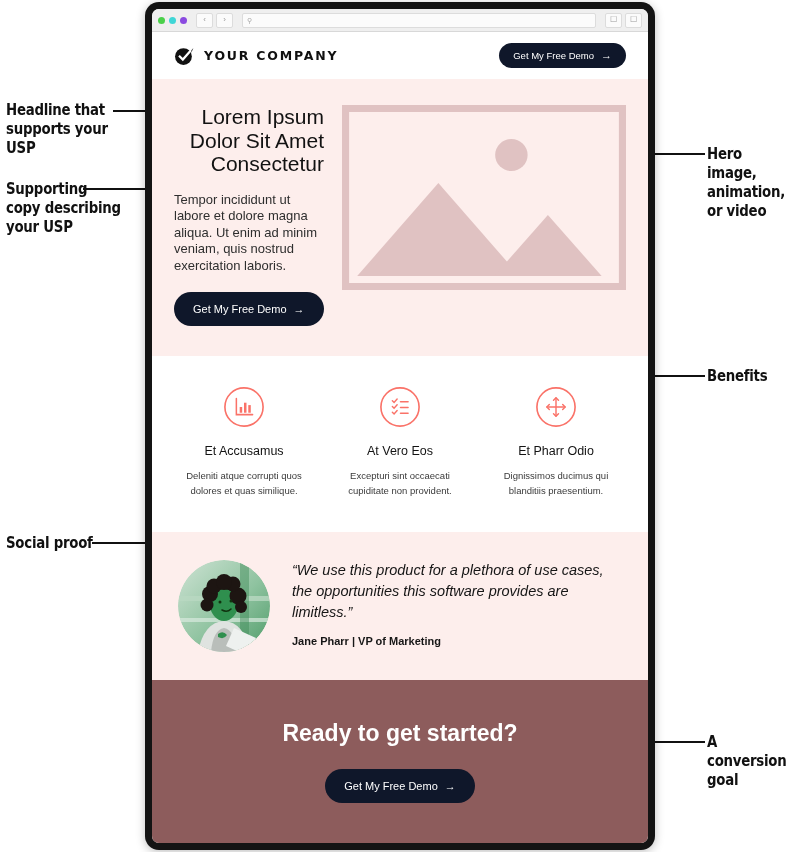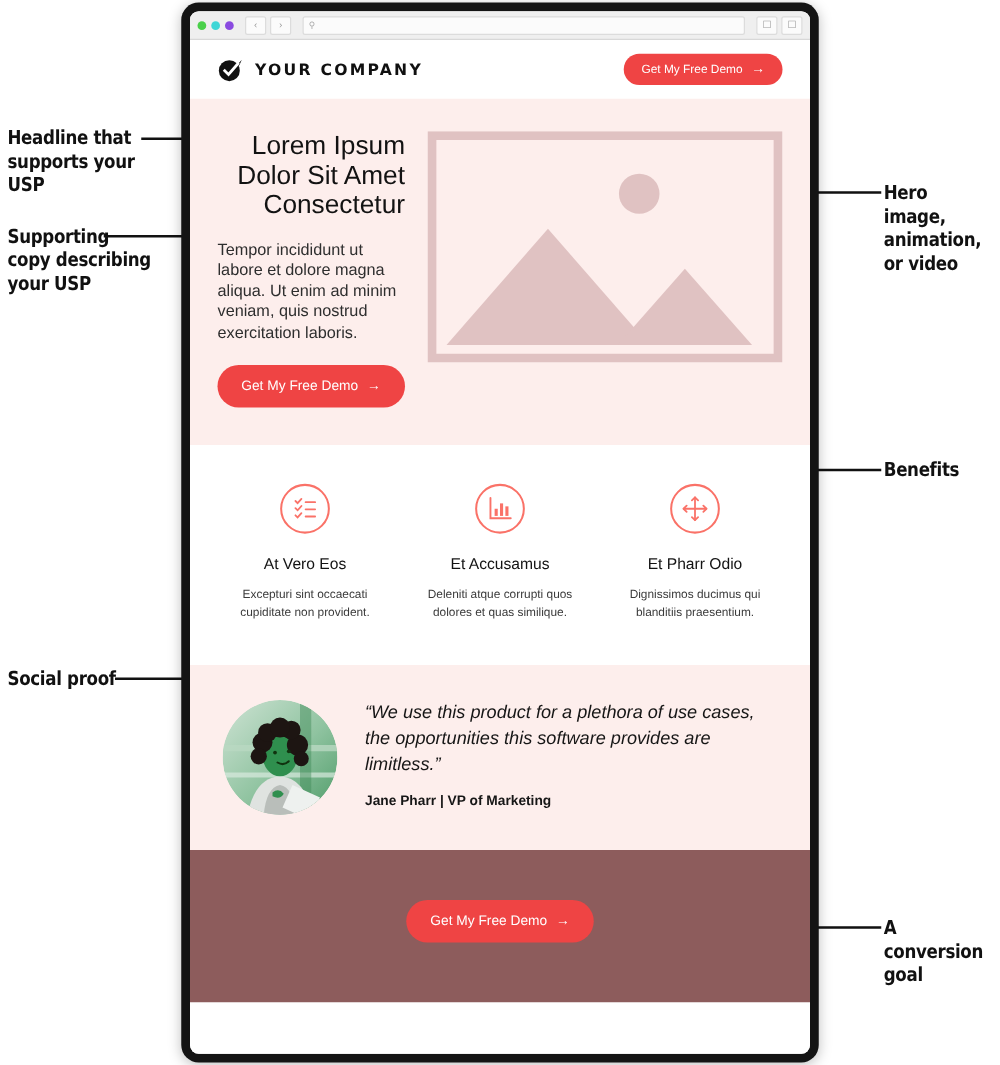--- a/index.html
+++ b/index.html
@@ -118,21 +118,21 @@
     font-family: "DejaVu Sans", sans-serif;
     font-weight: 700;
     font-size: 12.5px;
     letter-spacing: 1.8px;
     color: #101010;
   }
   .logo-mark { width: 21px; height: 21px; flex: none; display:block; }
 
   .btn {
     display: inline-flex; align-items: center; gap: 7px;
-    background: #ef4444;
+    background: #0f172a;
     color: #ffffff;
     border: none;
     border-radius: 999px;
     font-family: "Liberation Sans", sans-serif;
     cursor: pointer;
     white-space: nowrap;
   }
   .btn-sm { font-size: 9.5px; padding: 7px 14px; }
   .btn-md { font-size: 11px; padding: 11px 19px; }
   .btn .arr { font-size: 11px; line-height: 1; }
@@ -338,49 +338,49 @@
             <rect x="0" y="0" width="280" height="185" fill="#e0c2c2"></rect>
             <rect x="7" y="7" width="266" height="171" fill="#fdeeec"></rect>
             <circle cx="167" cy="50" r="16" fill="#e0c2c2"></circle>
             <path d="M15 171 L95 78 L175 171 Z" fill="#e0c2c2"></path>
             <path d="M150 171 L203 110 L256 171 Z" fill="#e0c2c2"></path>
           </svg>
         </div>
       </div>
 
       <div class="benefits">
+
+        <div class="benefit">
+          <svg class="benefit-icon" viewBox="0 0 44 44">
+            <circle cx="22" cy="22" r="20" fill="none" stroke="#fa7268" stroke-width="1.7"></circle>
+            <path d="M14 13 v17 h17" stroke="#fa7268" stroke-width="1.6" fill="none" stroke-linecap="round"></path>
+            <g fill="#fa7268">
+              <rect x="17.5" y="22" width="2.6" height="6"></rect>
+              <rect x="22" y="17.5" width="2.6" height="10.5"></rect>
+              <rect x="26.5" y="20" width="2.6" height="8"></rect>
+            </g>
+          </svg>
+          <div class="benefit-title">Et Accusamus</div>
+          <p class="benefit-desc">Deleniti atque corrupti quos dolores et quas similique.</p>
+        </div>
 
         <div class="benefit">
           <svg class="benefit-icon" viewBox="0 0 44 44">
             <circle cx="22" cy="22" r="20" fill="none" stroke="#fa7268" stroke-width="1.7"></circle>
             <g stroke="#fa7268" stroke-width="1.5" fill="none" stroke-linecap="round">
               <path d="M14 15.5 l1.8 1.8 l3.2 -3.6"></path>
               <path d="M14 21.5 l1.8 1.8 l3.2 -3.6"></path>
               <path d="M14 27.5 l1.8 1.8 l3.2 -3.6"></path>
               <path d="M22.5 16.5 h8"></path>
               <path d="M22.5 22.5 h8"></path>
               <path d="M22.5 28.5 h8"></path>
             </g>
           </svg>
           <div class="benefit-title">At Vero Eos</div>
           <p class="benefit-desc">Excepturi sint occaecati cupiditate non provident.</p>
-        </div>
-
-        <div class="benefit">
-          <svg class="benefit-icon" viewBox="0 0 44 44">
-            <circle cx="22" cy="22" r="20" fill="none" stroke="#fa7268" stroke-width="1.7"></circle>
-            <path d="M14 13 v17 h17" stroke="#fa7268" stroke-width="1.6" fill="none" stroke-linecap="round"></path>
-            <g fill="#fa7268">
-              <rect x="17.5" y="22" width="2.6" height="6"></rect>
-              <rect x="22" y="17.5" width="2.6" height="10.5"></rect>
-              <rect x="26.5" y="20" width="2.6" height="8"></rect>
-            </g>
-          </svg>
-          <div class="benefit-title">Et Accusamus</div>
-          <p class="benefit-desc">Deleniti atque corrupti quos dolores et quas similique.</p>
         </div>
 
         <div class="benefit">
           <svg class="benefit-icon" viewBox="0 0 44 44">
             <circle cx="22" cy="22" r="20" fill="none" stroke="#fa7268" stroke-width="1.7"></circle>
             <g stroke="#fa7268" stroke-width="1.5" fill="none" stroke-linecap="round" stroke-linejoin="round">
               <path d="M22 12.5 v19"></path>
               <path d="M12.5 22 h19"></path>
               <path d="M19.4 15 l2.6 -2.6 l2.6 2.6"></path>
               <path d="M19.4 29 l2.6 2.6 l2.6 -2.6"></path>
@@ -431,20 +431,21 @@
             </g>
           </svg>
         </div>
         <div>
           <p class="quote">“We use this product for a plethora of use cases, the opportunities this software provides are limitless.”</p>
           <p class="attrib">Jane Pharr | VP of Marketing</p>
         </div>
       </div>
 
       <div class="cta">
+        <h2 class="cta-title">Ready to get started?</h2>
         <button class="btn btn-md">
           <span>Get My Free Demo</span>
           <span class="arr">→</span>
         </button>
       </div>
 
       <div class="site-footer">
         
         
       </div>

